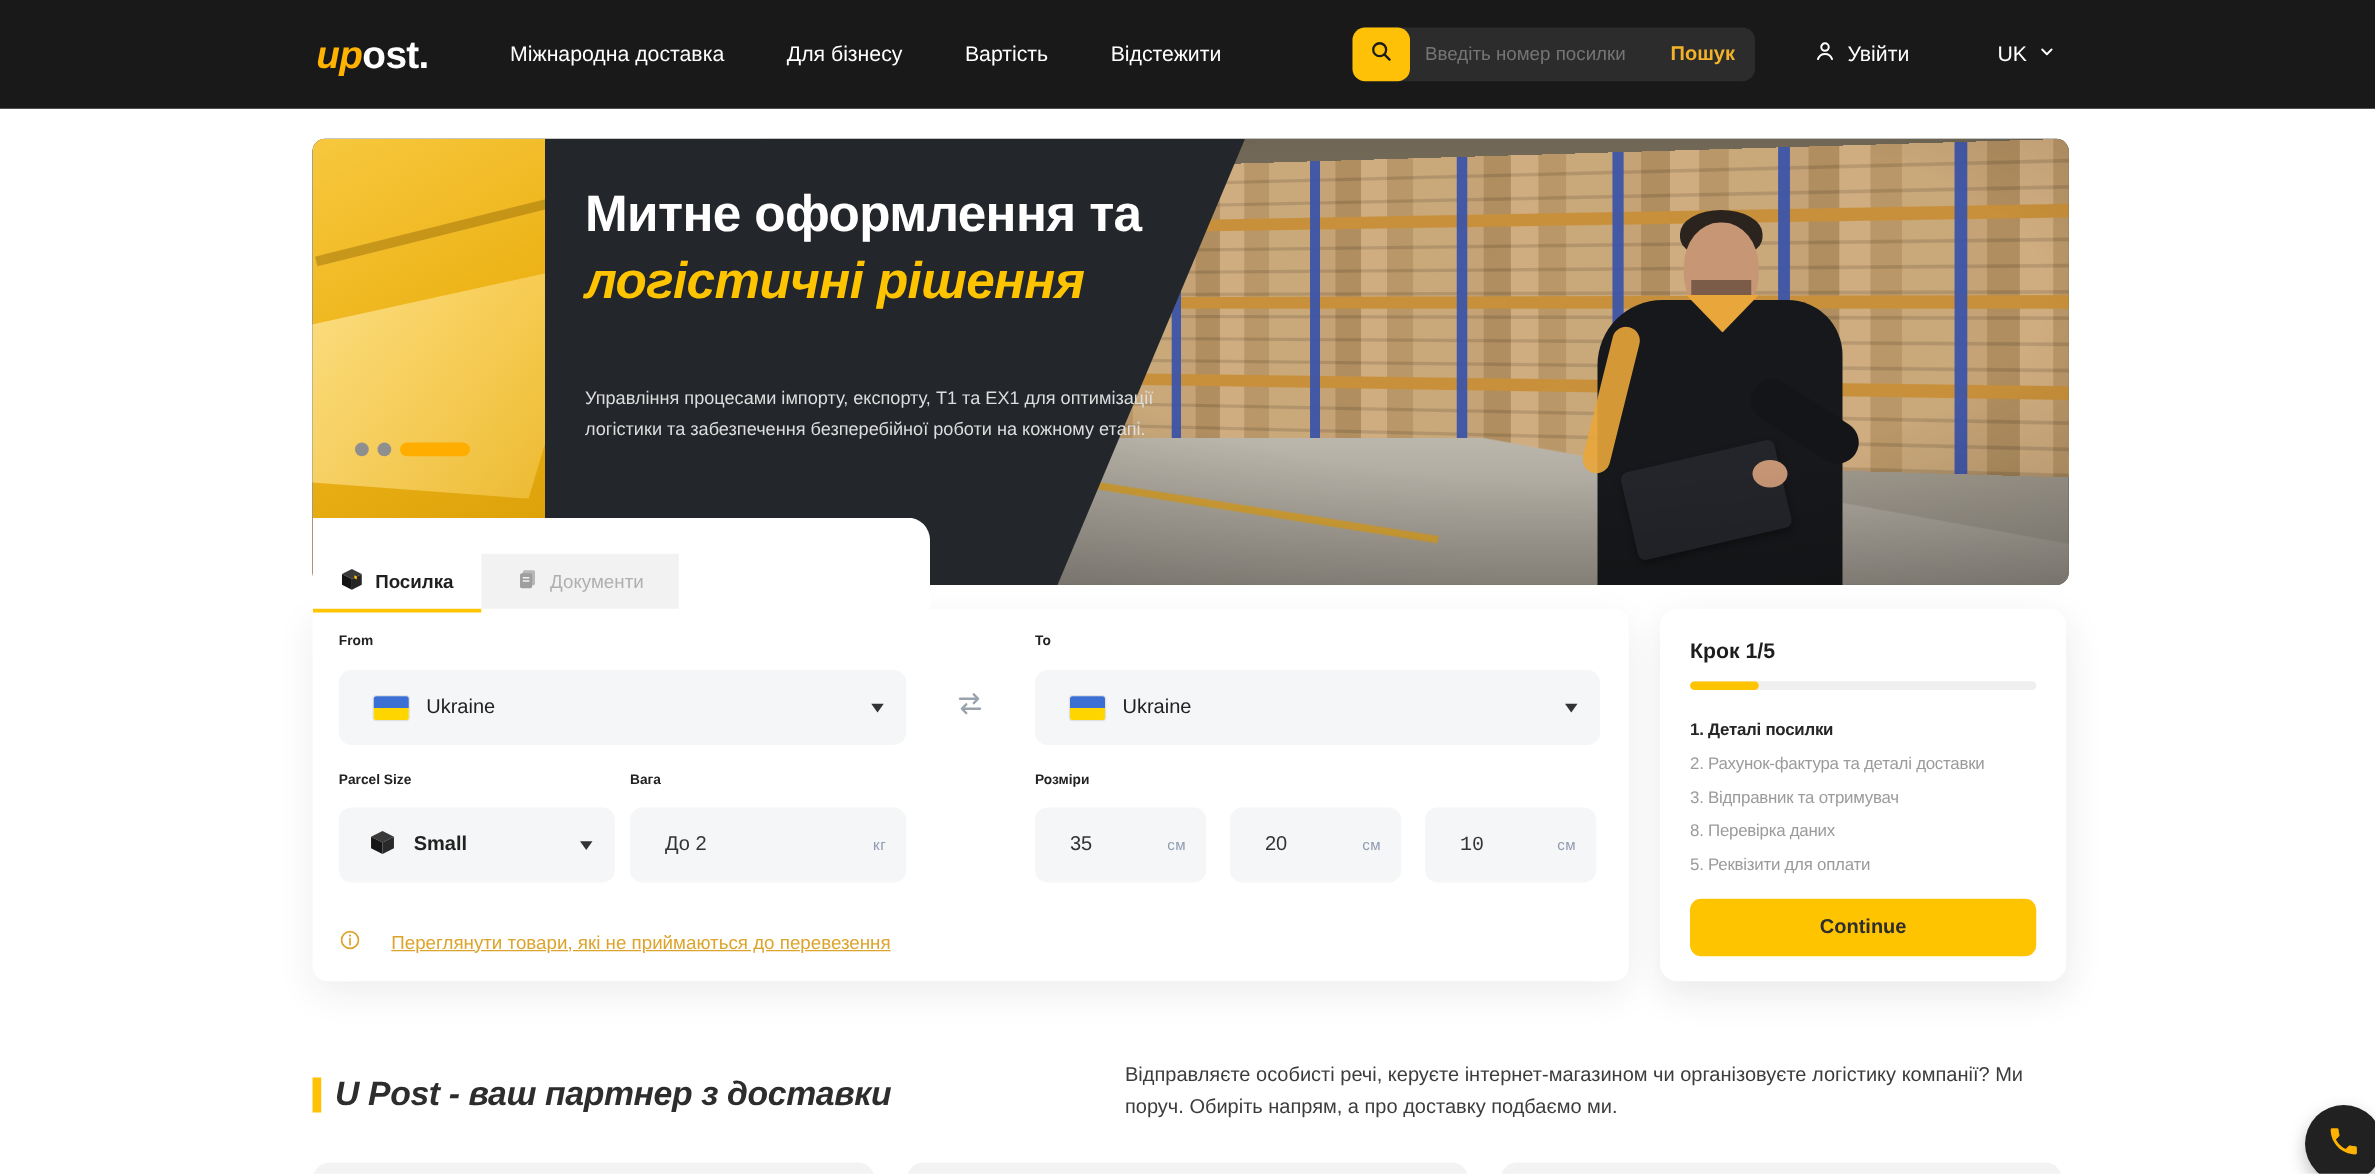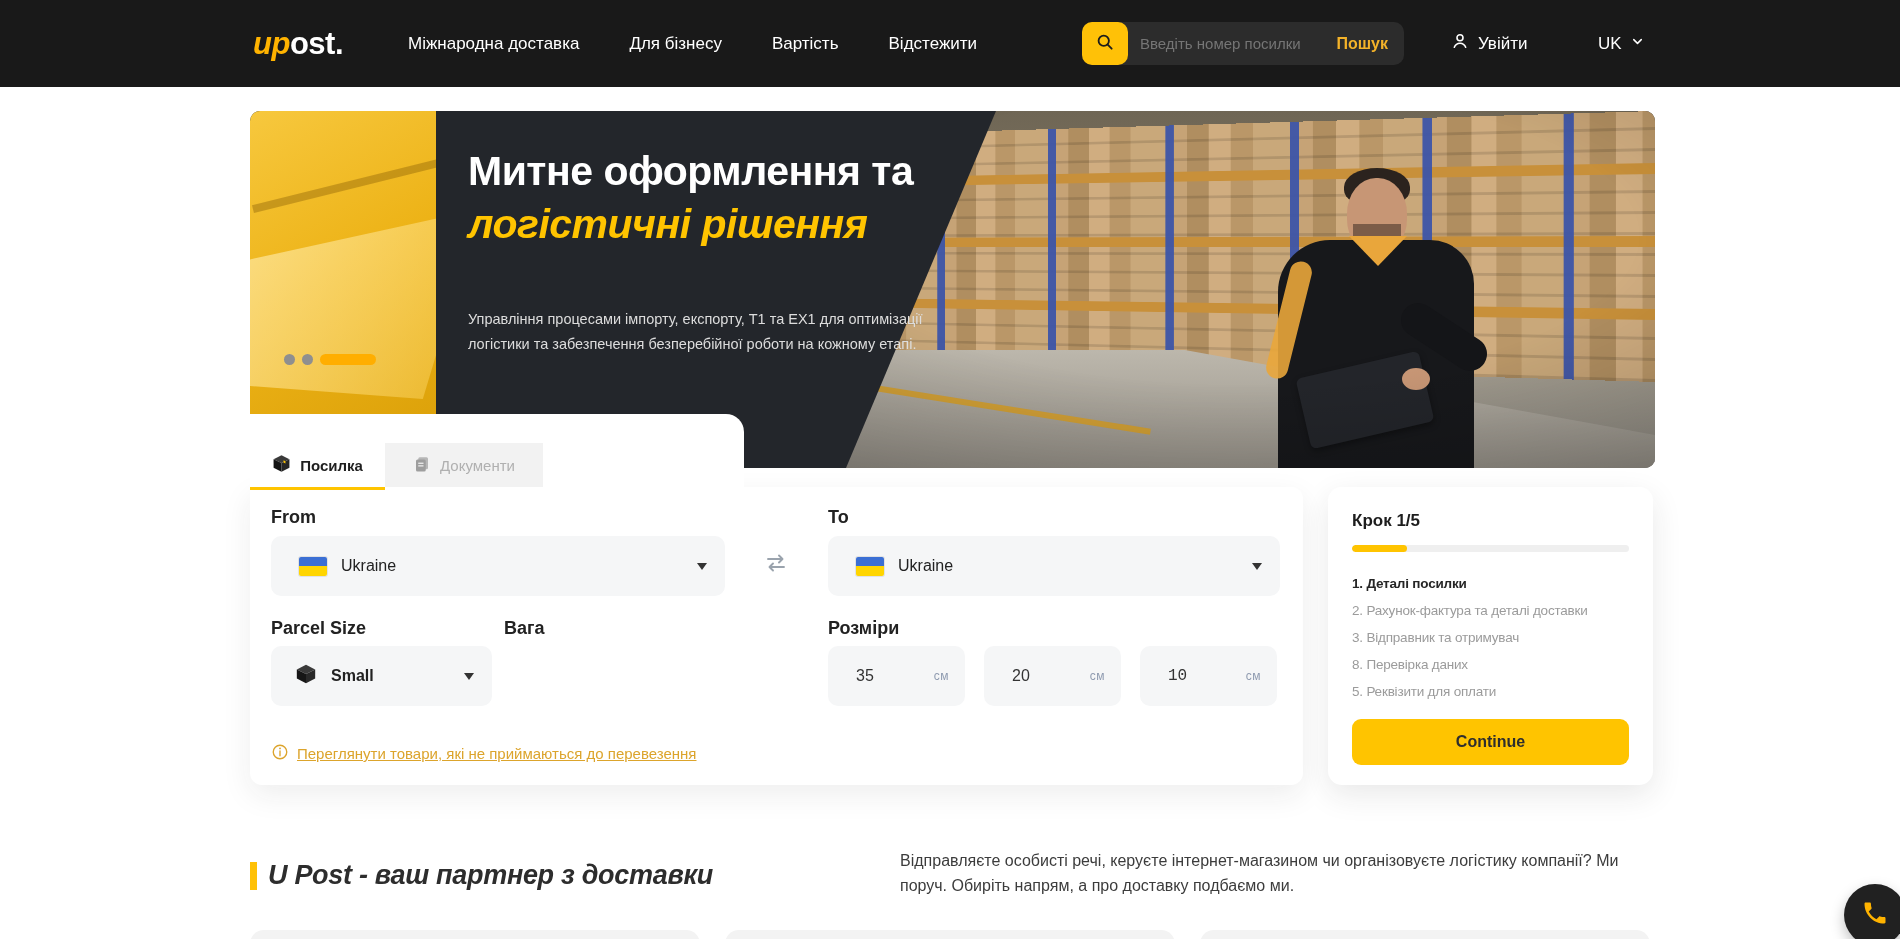--- a/index.html
+++ b/index.html
@@ -69,32 +69,32 @@
   .tab-strip { position:absolute; left:250px; top:414px; width:494px; height:73px; background:#ffffff; border-top-right-radius:18px; z-index:5;text-align:right; }
   .tabs { position:absolute; left:0; bottom:0; height:44px; display:flex; }
   .tab { display:flex; align-items:center; justify-content:center; gap:9px; font-size:15px; cursor:pointer; }
   .tab.active { width:135px; background:#ffffff; font-weight:700; color:#1f1f1f; position:relative; }
   .tab.active::after { content:""; position:absolute; left:0; bottom:-3px; width:100%; height:3px; background:#FFC400; }
   .tab.inactive { width:158px; background:#f2f2f2; color:#b0b0b0; font-weight:500; }
 
   
   .form-card { position:absolute; left:250px; top:487px; width:1053px; height:298px; background:#ffffff;
     border-radius:0 12px 12px 12px; box-shadow:0 10px 30px rgba(40,40,40,.08); z-index:4; }
-  .f-label { position:absolute; font-size:18px; font-weight:700; color:#222222; }
+  .f-label { position:absolute; font-size:11px; font-weight:700; color:#222222; }
   .box { position:absolute; height:60px; background:#f5f6f7; border-radius:10px; display:flex; align-items:center; }
   .sel { cursor:pointer; }
   .sel .flag { width:28px; height:19px; border-radius:2px; margin-left:28px; background:linear-gradient(180deg,#3b6fd4 0 50%, #ffd500 50% 100%); box-shadow:0 0 0 1px rgba(0,0,0,.08); flex:0 0 auto; }
   .sel .sel-text { font-size:16px; color:#222; margin-left:14px; }
   .caret { position:absolute; right:18px; top:50%; margin-top:-3px; width:0; height:0; border-left:5.5px solid transparent; border-right:5.5px solid transparent; border-top:7px solid #333; }
   .input-el { background:transparent; border:none; outline:none; font-size:16px; color:#333; padding-left:28px; width:70%; font-family:inherit; }
   .unit { position:absolute; right:16px; font-size:12px; color:#8f9bb0; letter-spacing:.5px; }
   .swap { position:absolute; left:508px; top:58px; width:36px; height:36px; display:flex; align-items:center; justify-content:center; cursor:pointer; }
   .parcel-ico { margin-left:24px; flex:0 0 auto; }
   .sel .sel-text.bold { font-weight:700; }
-  .restricted { position:absolute; left:21px; top:256px; display:flex; align-items:center; gap:8px; color:#DCA42C; font-size:15px; cursor:pointer; }
+  .restricted { position:absolute; left:21px; top:256px; display:flex; align-items:center; gap:24px; color:#DCA42C; font-size:15px; cursor:pointer; }
   .restricted .link-text { text-decoration:underline; }
 
   
   .steps-card { position:absolute; left:1328px; top:487px; width:325px; height:298px; background:#ffffff; border-radius:14px;
     box-shadow:0 10px 30px rgba(40,40,40,.10); z-index:4; padding:24px; }
   .steps-title { font-size:17px; font-weight:700; color:#1d1d1d; }
   .progress { margin-top:14px; width:100%; height:7px; background:#efefef; border-radius:4px; overflow:hidden; }
   .progress-fill { height:100%; background:#FFC400; border-radius:4px; }
   .steps-list { margin-top:18px; }
   .step-item { font-size:13.5px; letter-spacing:-0.2px; color:#9b9b9b; line-height:27px; white-space:nowrap; }
@@ -251,20 +251,24 @@
         <polygon points="12 2 22 7 12 12 2 7" fill="#3a3a3a"></polygon>
         <polygon points="2 7 12 12 12 22 2 17" fill="#161616"></polygon>
         <polygon points="22 7 12 12 12 22 22 17" fill="#292929"></polygon>
       </svg>
     </span>
     <span class="sel-text bold">Small</span>
     <span class="caret"></span>
   </div>
 
   <span class="f-label" style="left:254px; top:131px;">Вага</span>
+  <div class="box" style="left:254px; top:159px; width:221px;">
+    <input class="input-el" value="До 2" style="">
+    <span class="unit">кг</span>
+  </div>
 
   <span class="f-label" style="left:578px; top:131px;">Розміри</span>
   <div class="box" style="left:578px; top:159px; width:137px;">
     <input class="input-el" style="width: 60%;" value="35">
     <span class="unit">см</span>
   </div>
   <div class="box" style="left:734px; top:159px; width:137px;">
     <input class="input-el" style="width: 60%;" value="20">
     <span class="unit">см</span>
   </div>

